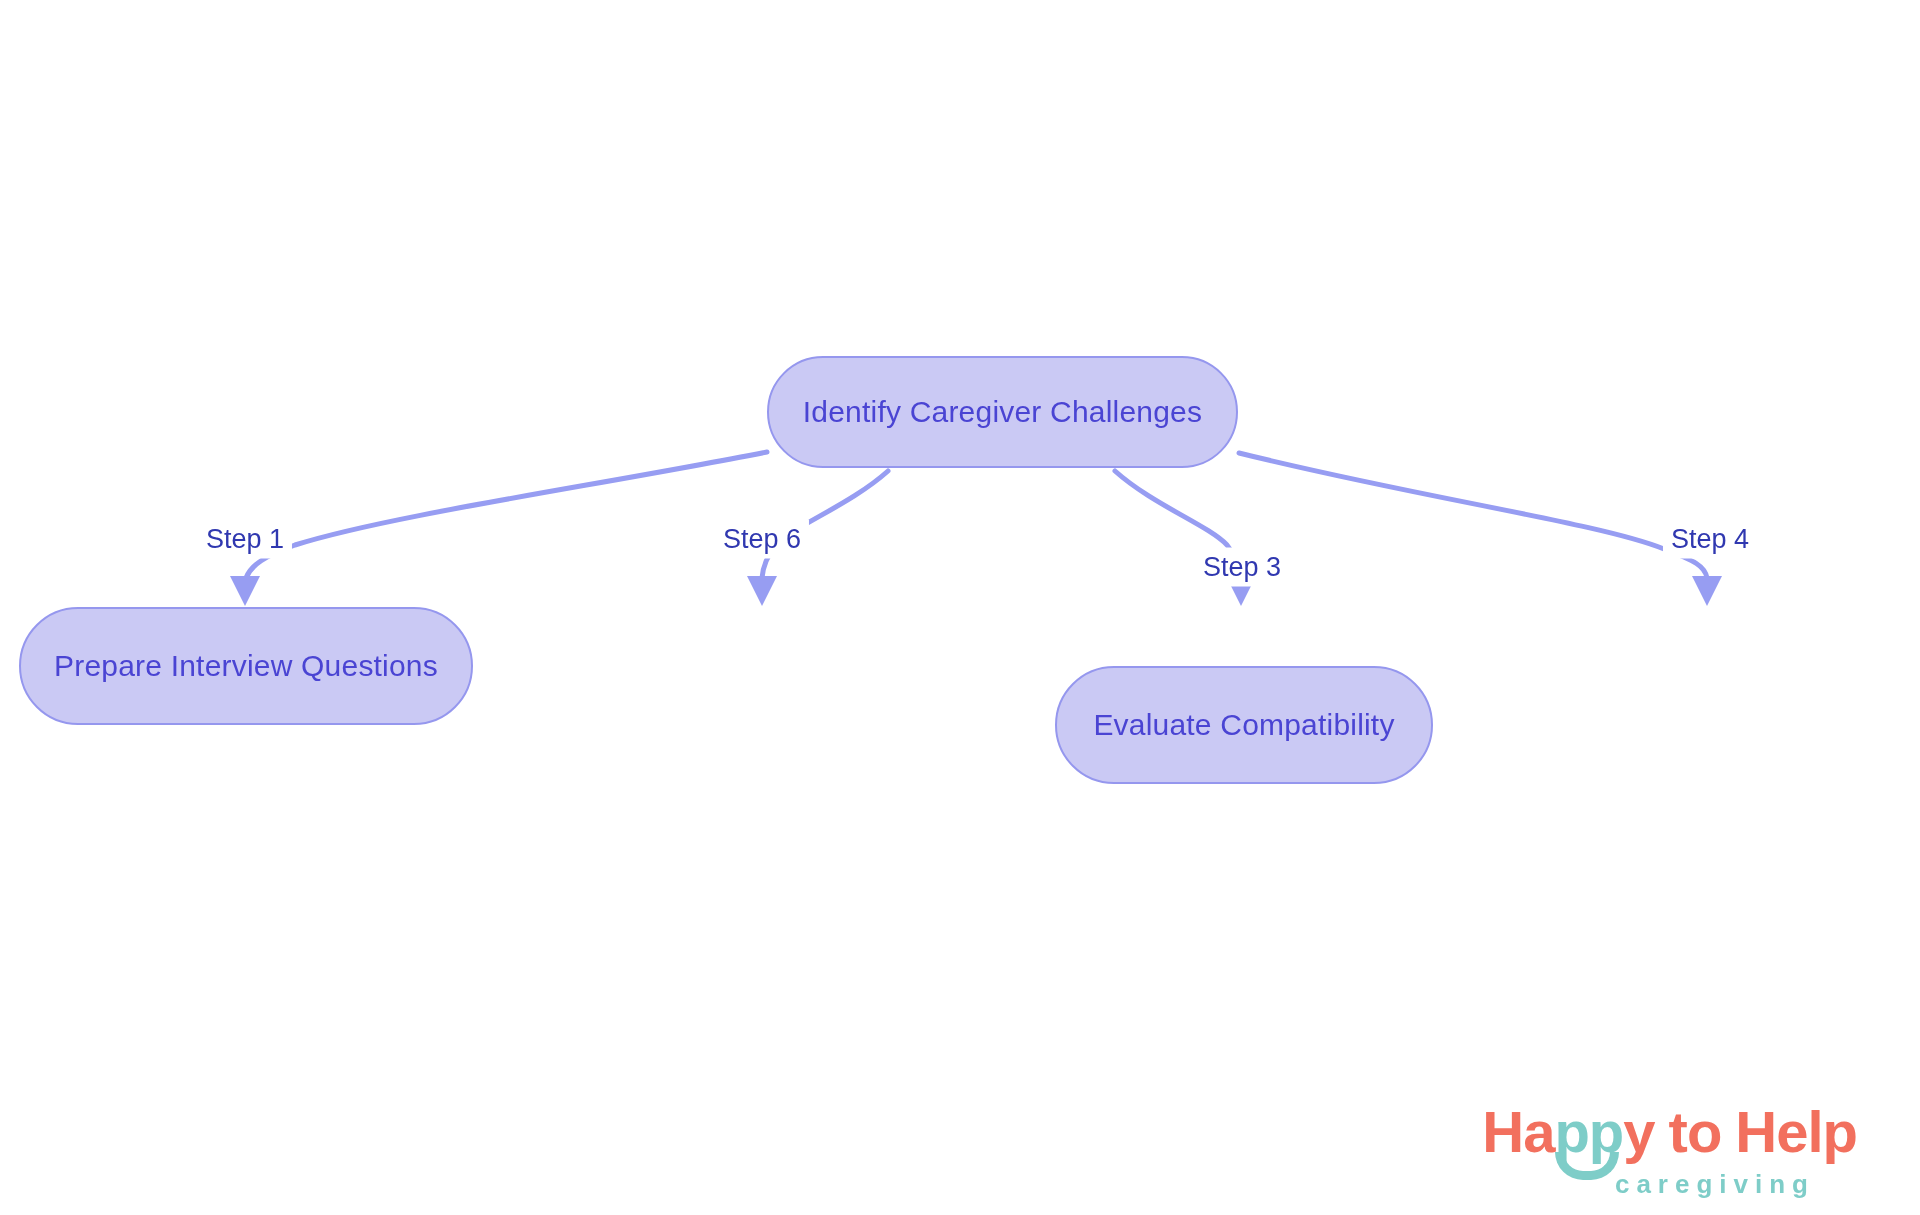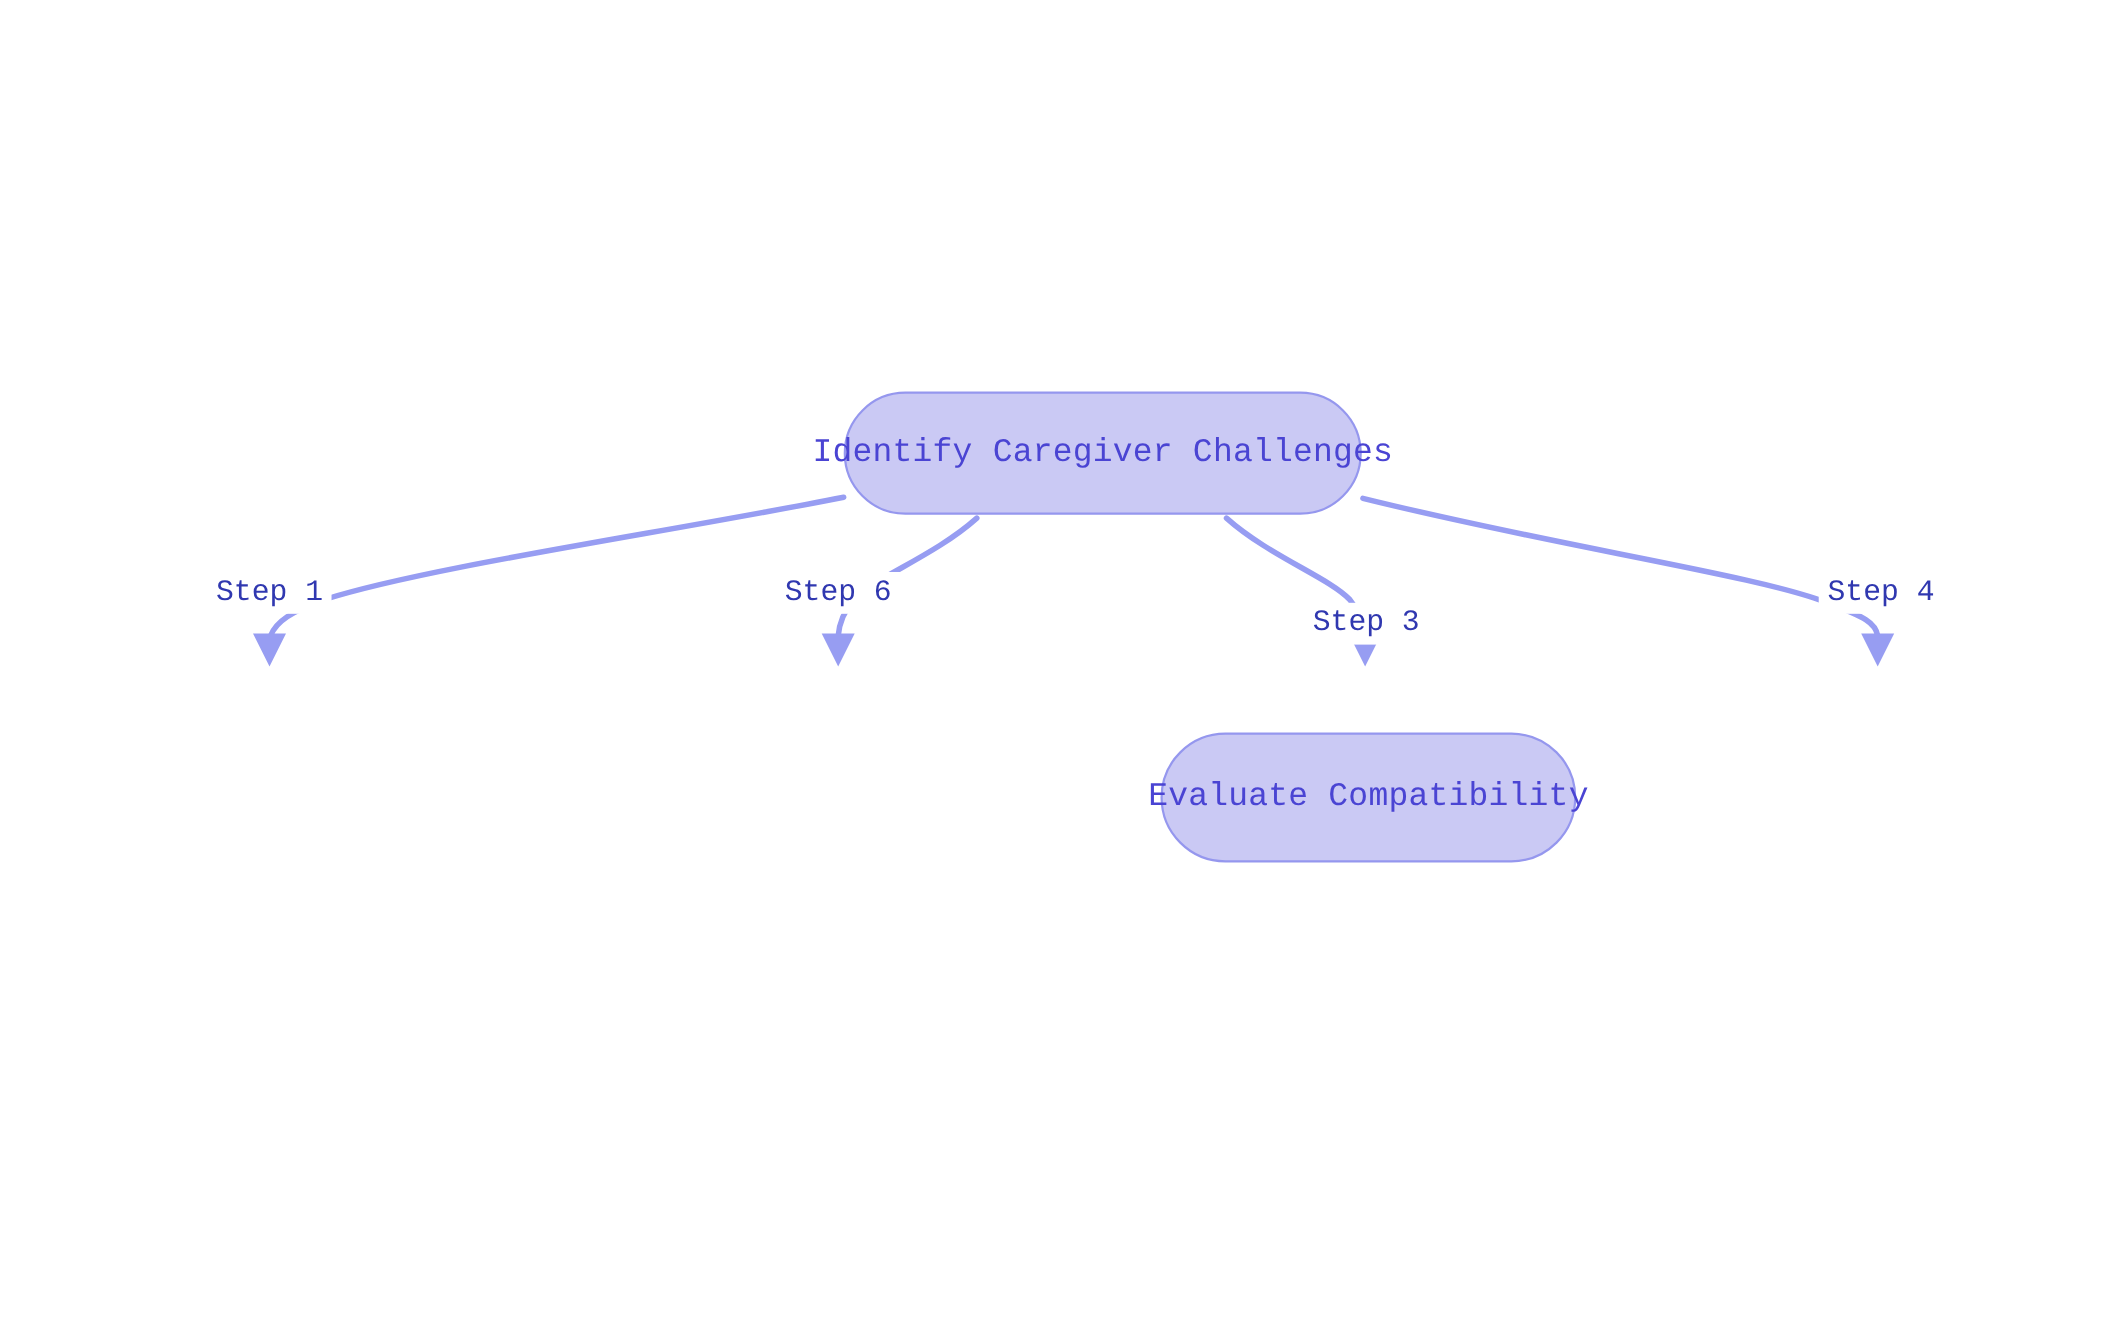--- a/index.html
+++ b/index.html
@@ -17,21 +17,20 @@
   body {
     background: var(--bg);
     font-family: "Liberation Sans", sans-serif;
     overflow: hidden;
   }
   .canvas {
     position: relative;
     width: 1920px;
     height: 1215px;
     background: var(--bg);
-    font-family: Liberation Mono, monospace;
   }
   .edges-layer {
     position: absolute;
     left: 0; top: 0;
     width: 1920px; height: 1215px;
   }
   .edges-layer path {
     stroke: var(--edge);
     stroke-width: 5;
     fill: none;
@@ -135,18 +134,27 @@
 
   <div class="node node-root">
     <span>Identify Caregiver Challenges</span>
   </div>
 
   <span class="edge-label edge-label-1">Step 1</span>
   <span class="edge-label edge-label-2">Step 6</span>
   <span class="edge-label edge-label-3">Step 3</span>
   <span class="edge-label edge-label-4">Step 4</span>
 
+  <div class="node node-step1">
+    <span>Prepare Interview Questions</span>
+  </div>
   <div class="node node-step3">
     <span>Evaluate Compatibility</span>
   </div>
 
+  <div class="logo">
+    <div class="logo-main">
+      <span class="coral">Ha</span><span class="teal pp-wrap"><span>pp</span><span class="smile"></span></span><span class="coral">y</span><span class="coral word-to">to</span><span class="coral">Help</span>
+    </div>
+    <div class="logo-sub">caregiving</div>
+  </div>
 
 </div>
 
 </body></html>

